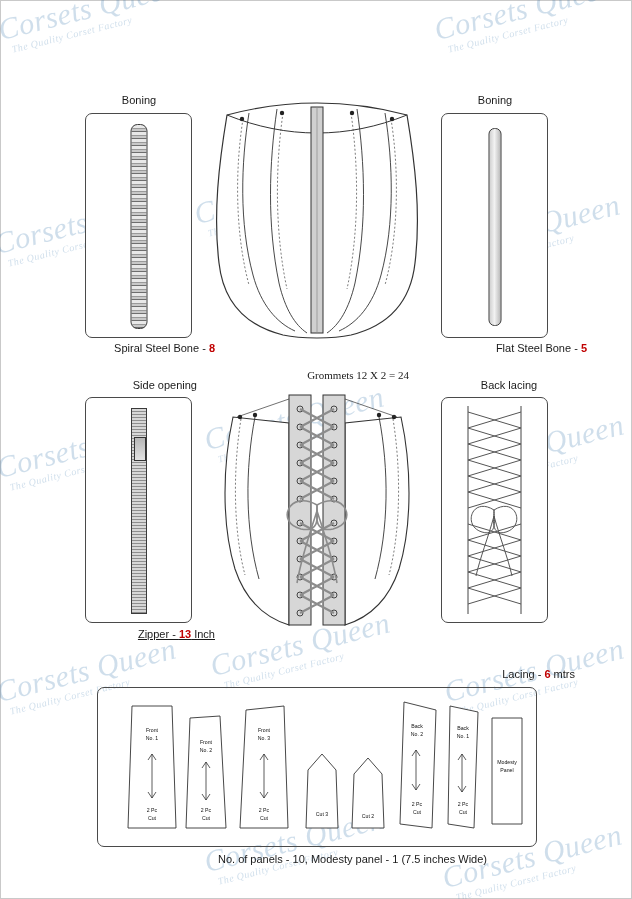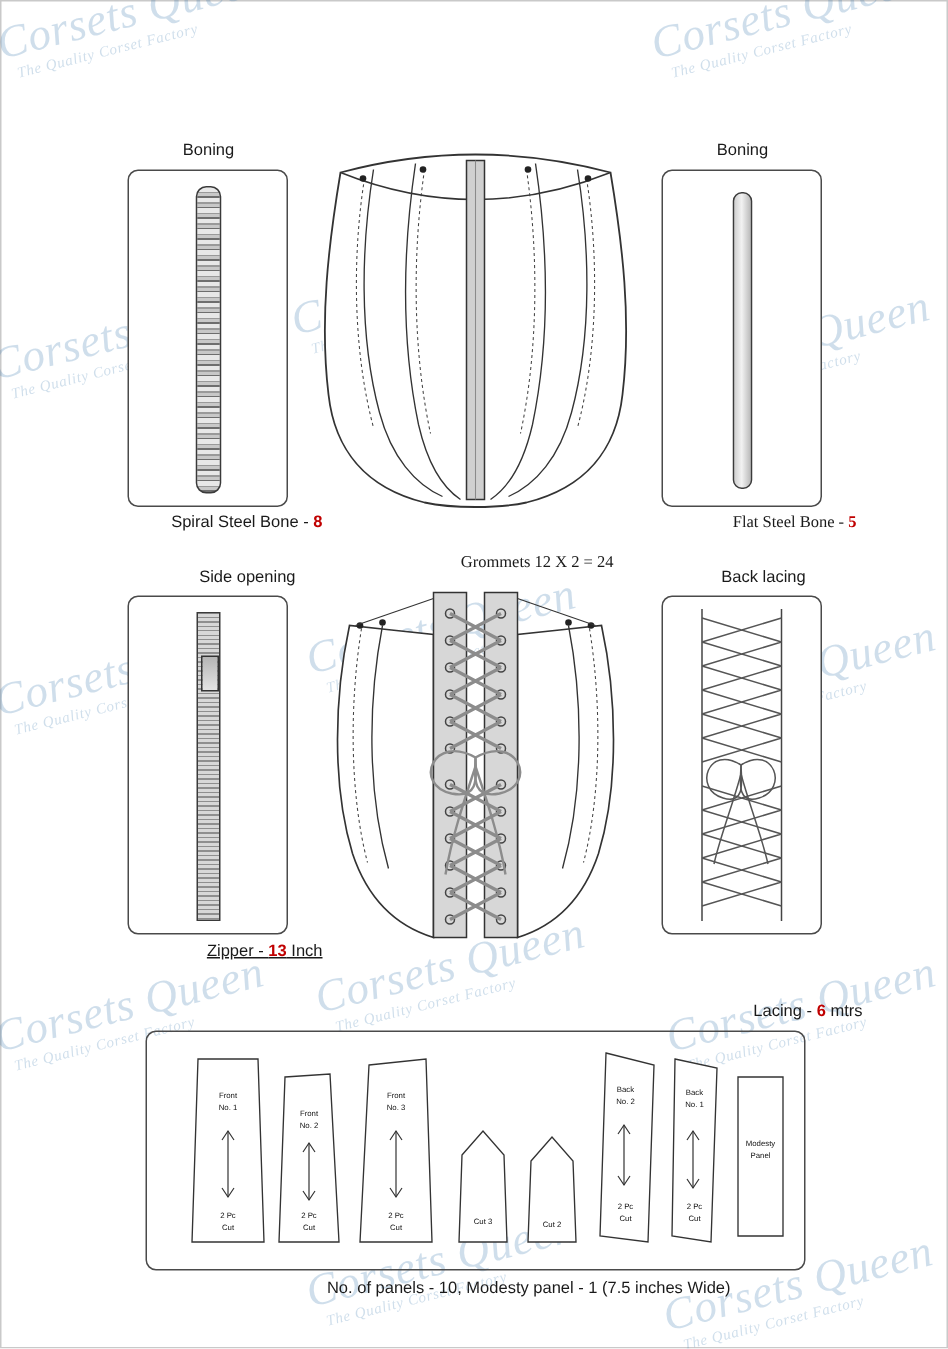--- a/index.html
+++ b/index.html
@@ -189,21 +189,21 @@
     <div class="spiral" style="top:10px;height:203px;"></div>
   </div>
   <div class="cap" style="left:64px;top:341px;width:150px;">
     <span>Spiral Steel Bone - </span><b class="red">8</b>
   </div>
 
   <div class="boxlabel" style="left:434px;top:93px;">Boning</div>
   <div class="panel" style="left:440px;top:112px;width:107px;height:225px;">
     <div class="flatbone" style="top:14px;height:196px;"></div>
   </div>
-  <div class="cap" style="left:420px;top:341px;width:150px;font-family:Liberation Serif, serif;">
+  <div class="cap" style="left:436px;top:341px;width:150px;">
     <span>Flat Steel Bone - </span><b class="red">5</b>
   </div>
 
   <svg style="position:absolute;left:196px;top:92px;" width="240" height="250">
 
     <path d="M30,22 C22,70 16,120 22,170 C26,206 46,232 86,242 C104,246 136,246 154,242 C194,232 214,206 218,170 C224,120 218,70 210,22 C180,14 150,10 120,10 C90,10 60,14 30,22 Z" fill="#ffffff" stroke="#333" stroke-width="1.2"></path>
 
     <path d="M30,22 C60,34 90,40 120,40 C150,40 180,34 210,22" fill="none" stroke="#333" stroke-width="1"></path>
 
     <path d="M52,20 C44,70 42,130 56,182 C64,212 80,230 98,238" fill="none" stroke="#333" stroke-width="0.9"></path>

